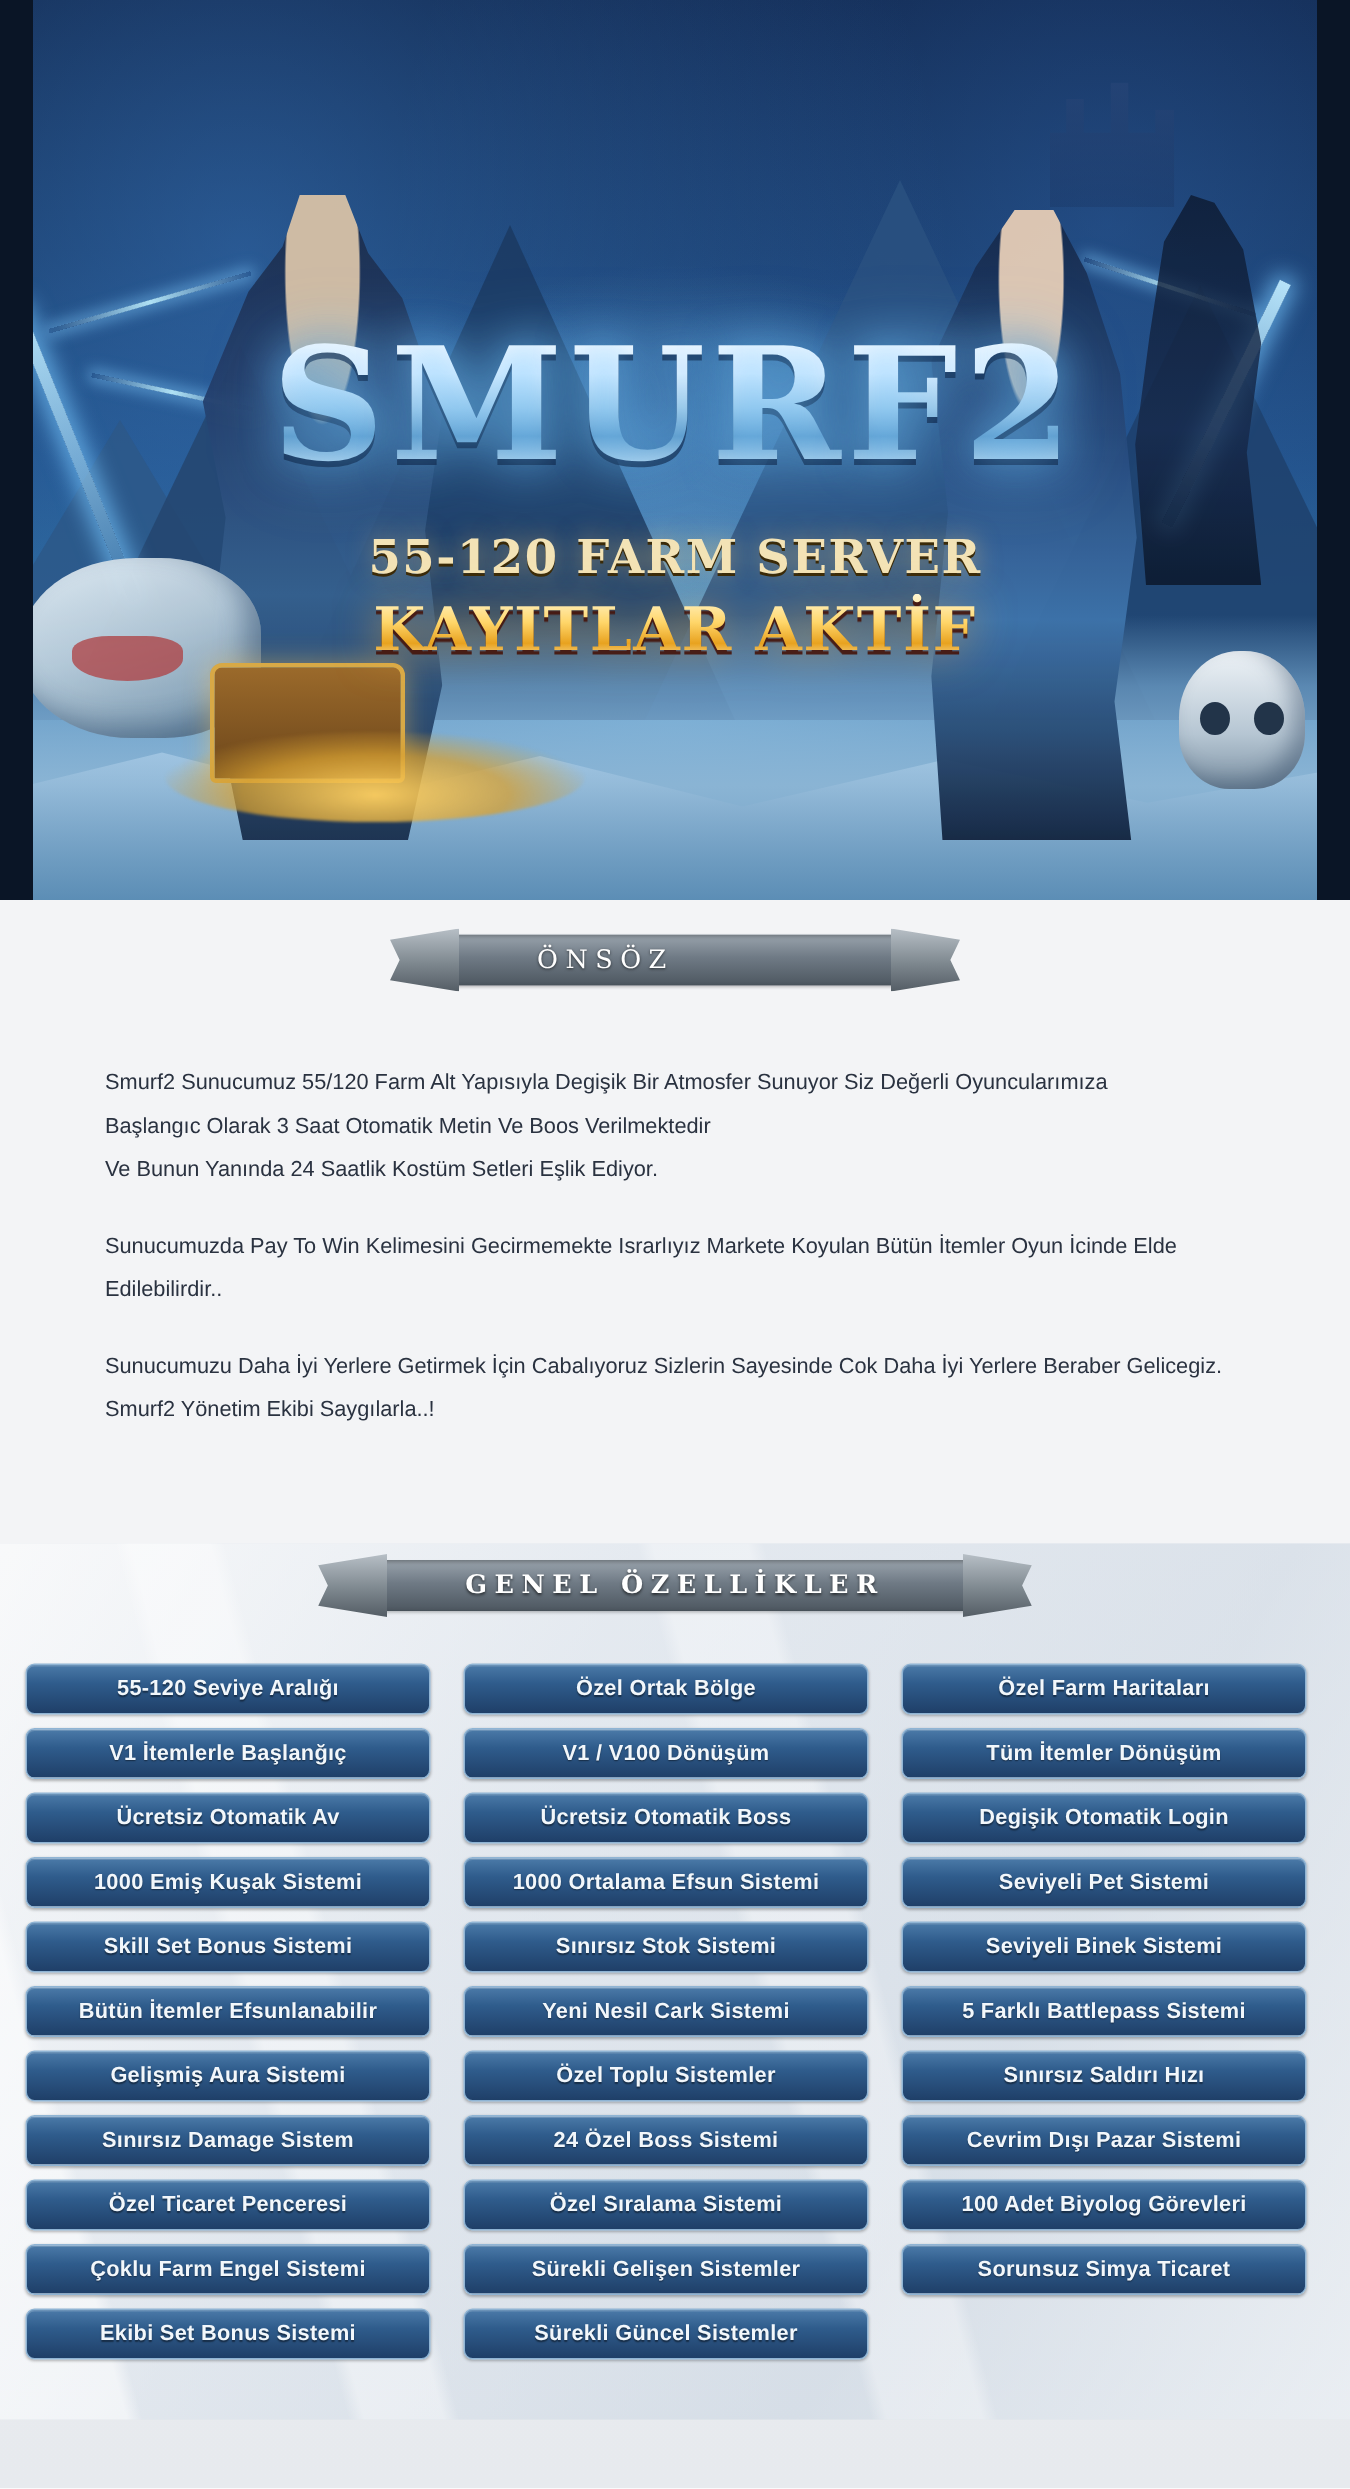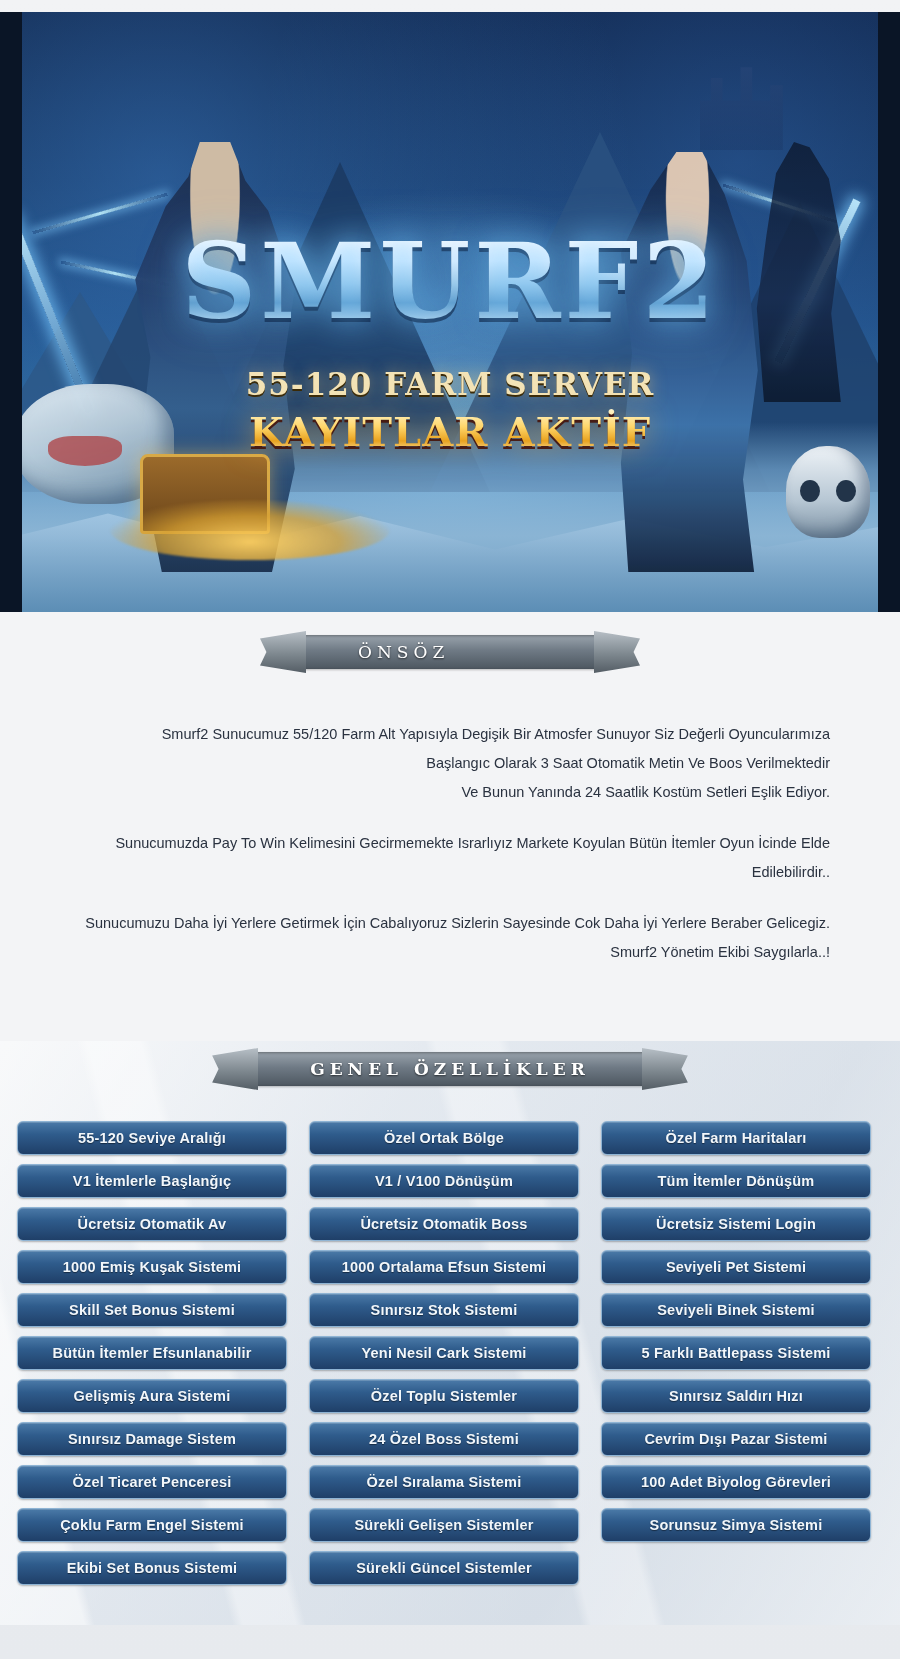--- a/index.html
+++ b/index.html
@@ -25,21 +25,20 @@
   .hero {
     position: relative;
     width: 900px;
     height: 600px;
     overflow: hidden;
     background:
       radial-gradient(circle at 50% 78%, rgba(150,215,255,0.55) 0%, rgba(20,45,90,0) 45%),
       radial-gradient(circle at 18% 28%, rgba(70,140,220,0.45) 0%, rgba(10,25,55,0) 55%),
       radial-gradient(circle at 82% 25%, rgba(60,120,200,0.40) 0%, rgba(8,20,48,0) 55%),
       linear-gradient(180deg, #0b1d3e 0%, #123058 28%, #1d4a7d 52%, #2b6796 70%, #6fa3c9 88%, #9dc3dd 100%);
-    margin-top: 12px;
   }
   .hero .sidepad {
     position: absolute; top: 0; bottom: 0; width: 22px;
     background: #0a1526;
     z-index: 9;
   }
   .hero .sidepad.l { left: 0; }
   .hero .sidepad.r { right: 0; }
 
   
@@ -249,21 +248,21 @@
     white-space: nowrap;
   }
 
   
   .onsoz-section {
     padding: 18px 0 0 0;
     background: #f3f4f6;
   }
   .onsoz-body {
     padding: 46px 70px 70px 70px;
-    text-align: right;
+    text-align: left;
     color: #2a3240;
     font-size: 14.5px;
     line-height: 2.0;
   }
   .onsoz-body p { margin: 0 0 22px 0; }
   .onsoz-body p:last-child { margin-bottom: 4px; }
 
   
   .features-section {
     position: relative;
@@ -380,40 +379,40 @@
 
     <div class="feature-grid">
       <div class="feature-pill">55-120 Seviye Aralığı</div>
       <div class="feature-pill">Özel Ortak Bölge</div>
       <div class="feature-pill">Özel Farm Haritaları</div>
       <div class="feature-pill">V1 İtemlerle Başlanğıç</div>
       <div class="feature-pill">V1 / V100 Dönüşüm</div>
       <div class="feature-pill">Tüm İtemler Dönüşüm</div>
       <div class="feature-pill">Ücretsiz Otomatik Av</div>
       <div class="feature-pill">Ücretsiz Otomatik Boss</div>
-      <div class="feature-pill">Ücretsiz Sistemi Login</div>
+      <div class="feature-pill">Degişik Otomatik Login</div>
       <div class="feature-pill">1000 Emiş Kuşak Sistemi</div>
       <div class="feature-pill">1000 Ortalama Efsun Sistemi</div>
       <div class="feature-pill">Seviyeli Pet Sistemi</div>
       <div class="feature-pill">Skill Set Bonus Sistemi</div>
       <div class="feature-pill">Sınırsız Stok Sistemi</div>
       <div class="feature-pill">Seviyeli Binek Sistemi</div>
       <div class="feature-pill">Bütün İtemler Efsunlanabilir</div>
       <div class="feature-pill">Yeni Nesil Cark Sistemi</div>
       <div class="feature-pill">5 Farklı Battlepass Sistemi</div>
       <div class="feature-pill">Gelişmiş Aura Sistemi</div>
       <div class="feature-pill">Özel Toplu Sistemler</div>
       <div class="feature-pill">Sınırsız Saldırı Hızı</div>
       <div class="feature-pill">Sınırsız Damage Sistem</div>
       <div class="feature-pill">24 Özel Boss Sistemi</div>
       <div class="feature-pill">Cevrim Dışı Pazar Sistemi</div>
       <div class="feature-pill">Özel Ticaret Penceresi</div>
       <div class="feature-pill">Özel Sıralama Sistemi</div>
       <div class="feature-pill">100 Adet Biyolog Görevleri</div>
       <div class="feature-pill">Çoklu Farm Engel Sistemi</div>
       <div class="feature-pill">Sürekli Gelişen Sistemler</div>
-      <div class="feature-pill">Sorunsuz Simya Sistemi</div>
+      <div class="feature-pill">Sorunsuz Simya Ticaret</div>
       <div class="feature-pill">Ekibi Set Bonus Sistemi</div>
       <div class="feature-pill">Sürekli Güncel Sistemler</div>
     </div>
   </div>
 
 </div>
 
 </body></html>

